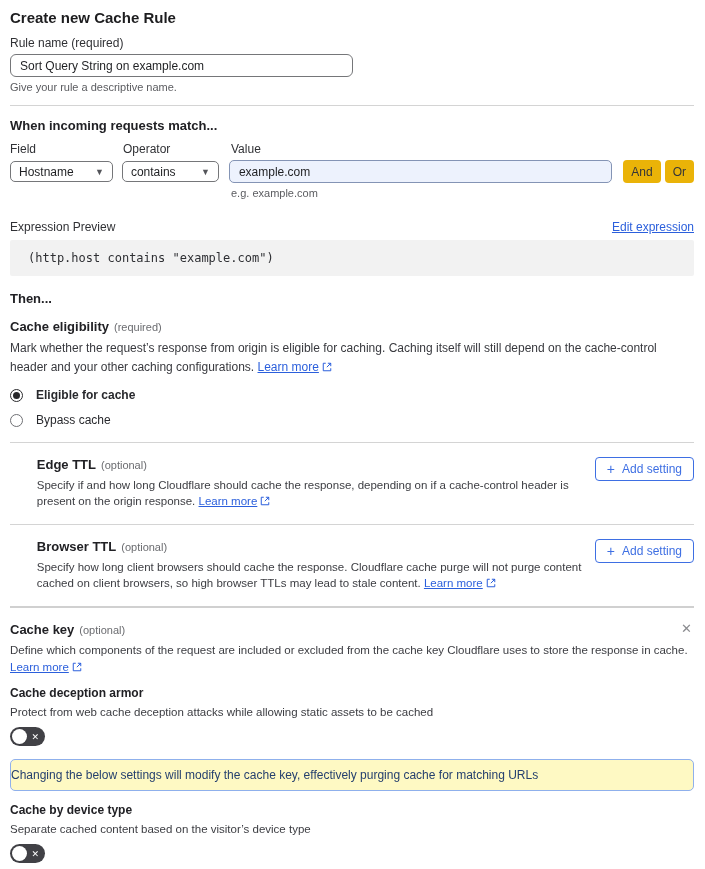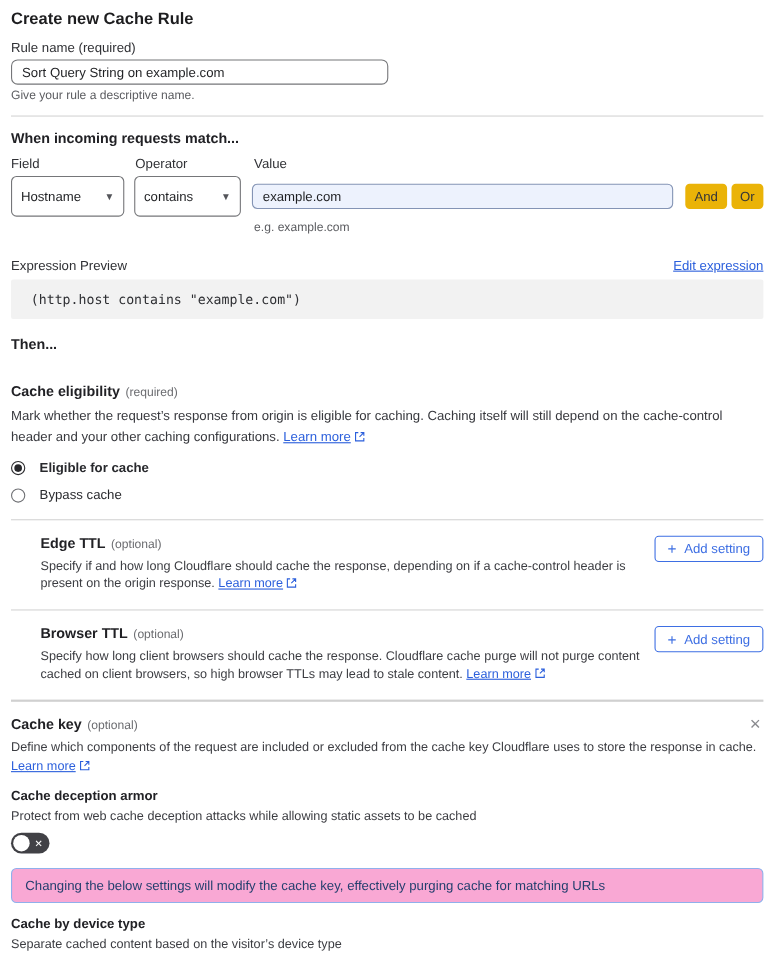--- a/index.html
+++ b/index.html
@@ -14,21 +14,21 @@
   .helper{font-size:11px;color:#5b5c60;}
   .desc{font-size:11.5px;line-height:16px;color:#3c3d42;}
 
   .divider{border:none;border-top:1px solid #d4d4d4;margin:0;}
   .divider.thick{border-top:2px solid #d0d0d0;}
 
   .text-input{box-sizing:border-box;height:23px;border:1px solid #757679;border-radius:6px;
     padding:0 9px;font-size:12px;font-family:"Liberation Sans",sans-serif;color:#1f2023;background:#fff;outline:none;}
   .rule-name-input{width:343px;}
 
-  .select{box-sizing:border-box;height:37px;border:1px solid #757679;border-radius:5px;background:#fff;
+  .select{box-sizing:border-box;height:21px;border:1px solid #757679;border-radius:5px;background:#fff;
     display:flex;align-items:center;justify-content:space-between;padding:0 8px;font-size:12px;color:#1f2023;cursor:pointer;}
   .chevron{font-size:9px;color:#54555a;margin-left:6px;}
 
   .match-labels{display:flex;margin-top:9px;}
   .match-row{display:flex;margin-top:4px;align-items:center;}
   .col-field{width:104px;margin-right:9px;}
   .col-op{width:98px;margin-right:10px;}
   .col-value{width:388px;}
   .value-input{width:388px;background:#edf2fd;border:1px solid #8494b5;border-radius:5px;}
   .andor{margin-left:11px;height:23px;padding:0 8px;background:#eab308;border:none;border-radius:4px;
@@ -36,21 +36,21 @@
   .andor + .andor{margin-left:4px;}
 
   .expr-row{display:flex;justify-content:space-between;align-items:flex-end;margin-top:21px;}
   .link{color:#2b5fdc;text-decoration:underline;font-size:12px;cursor:pointer;}
   .learn-more{color:#2b5fdc;text-decoration:underline;cursor:pointer;}
   .ext-icon{display:inline-block;margin-left:3px;color:#2b5fdc;vertical-align:-1px;}
   .code-box{margin-top:6px;background:#f2f2f2;border-radius:2px;padding:11px 18px;
     font-family:"DejaVu Sans Mono","Liberation Mono",monospace;font-size:12px;color:#2e2f33;}
 
   .then-h{margin-top:15px;}
-  .elig-head{margin-top:27px;}
+  .elig-head{margin-top:11px;}
   .para{font-size:12px;line-height:19px;color:#38393e;margin-top:4px;max-width:684px;}
 
   .radio-row{display:flex;align-items:center;margin-top:9px;height:16px;cursor:pointer;}
   .radio-row + .radio-row{margin-top:9px;}
   .radio-dot{width:13px;height:13px;border:1px solid #6f7074;border-radius:50%;margin-right:13px;
     box-sizing:border-box;position:relative;background:#fff;flex:none;}
   .radio-row.is-on .radio-dot{border-color:#2b2b2e;}
   .radio-row.is-on .radio-dot::after{content:"";position:absolute;left:2px;top:2px;width:7px;height:7px;border-radius:50%;background:#28282b;}
   .radio-label{font-size:12px;color:#28292d;}
   .radio-row.is-on .radio-label{font-weight:bold;}
@@ -63,22 +63,22 @@
 
   .cachekey-head{display:flex;justify-content:space-between;align-items:flex-start;}
   .close-x{color:#8a8b8f;font-size:13px;cursor:pointer;line-height:1;padding:2px;}
 
   .toggle{width:35px;height:19px;border-radius:10px;background:#414146;position:relative;cursor:pointer;margin-top:7px;}
   .toggle .knob{position:absolute;top:2px;width:15px;height:15px;border-radius:50%;background:#fff;box-shadow:0 0 1px rgba(0,0,0,.4);}
   .toggle .mark{position:absolute;top:0;height:19px;display:flex;align-items:center;color:#fff;font-size:9px;}
   .toggle.is-off .knob{left:2px;}
   .toggle.is-off .mark{right:6px;}
 
-  .warn-box{margin-top:13px;background:#f9a8d4;border:1px solid #8fb0ec;border-radius:5px;
-    padding:8px 12px;font-size:12px;color:#243f6e;}
+  .warn-box{margin-top:13px;background:#fef9c3;border:1px solid #8fb0ec;border-radius:5px;
+    padding:8px 0;font-size:12px;color:#243f6e;}
 
   .mt4{margin-top:4px;} .mt10{margin-top:10px;}
   .mt12{margin-top:12px;} .mt14{margin-top:14px;}
 </style>
 </head>
 <body>
 
 <div class="page">
 
   <div class="h1">Create new Cache Rule</div>

